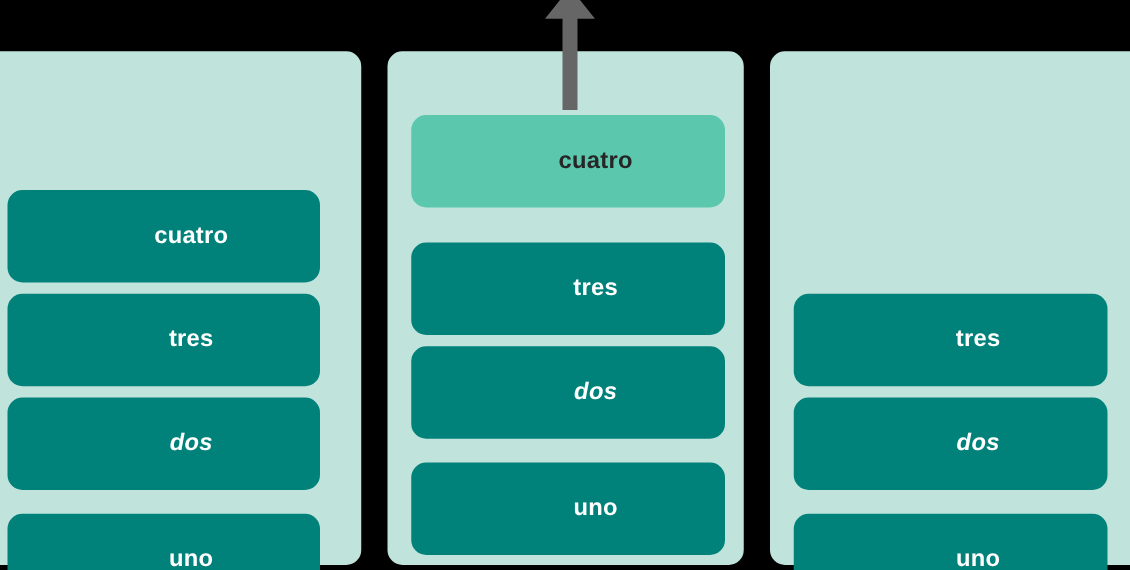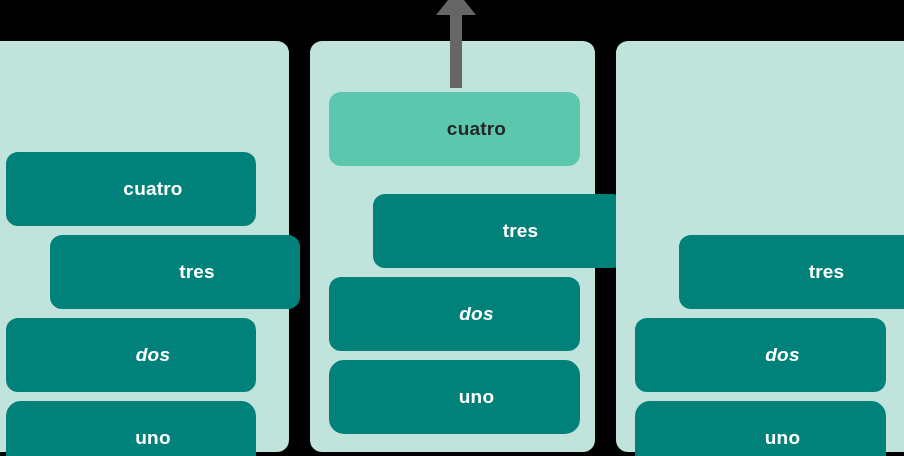--- a/index.html
+++ b/index.html
@@ -56,23 +56,23 @@
   
   .c1 { left: 20px; width: 250px; }
   
   .c2 { left: 329px; width: 251px; }
   
   .c3 { left: 635px; width: 251px; }
 
   
   .slot-0 { top: 92px; }
   .slot-1 { top: 111px; }
-  .slot-2 { top: 194px; margin-left: 44px; }
+  .slot-2 { top: 194px; }
   .slot-3 { top: 277px; font-style: italic; }
-  .slot-4 { top: 360px; border-radius: 15px; }
+  .slot-4 { top: 370px; }
 
   
   .arrow {
     position: absolute;
     left: 434px;
     top: -12px;
     width: 44px;
     height: 100px;
     pointer-events: none;
   }

